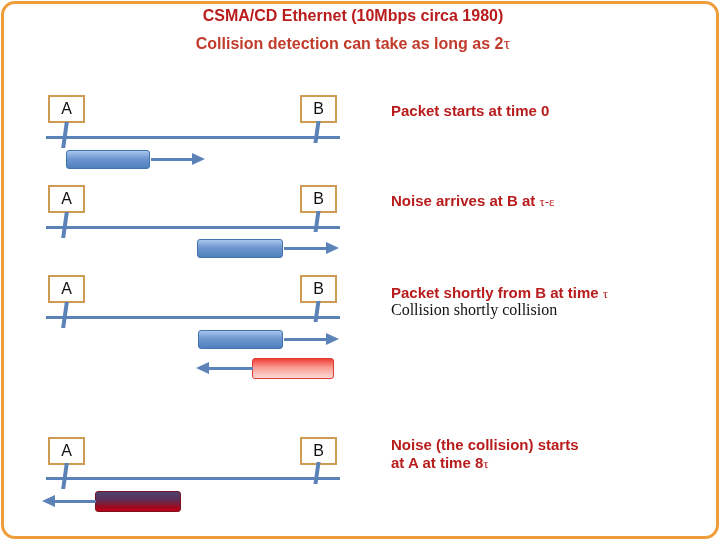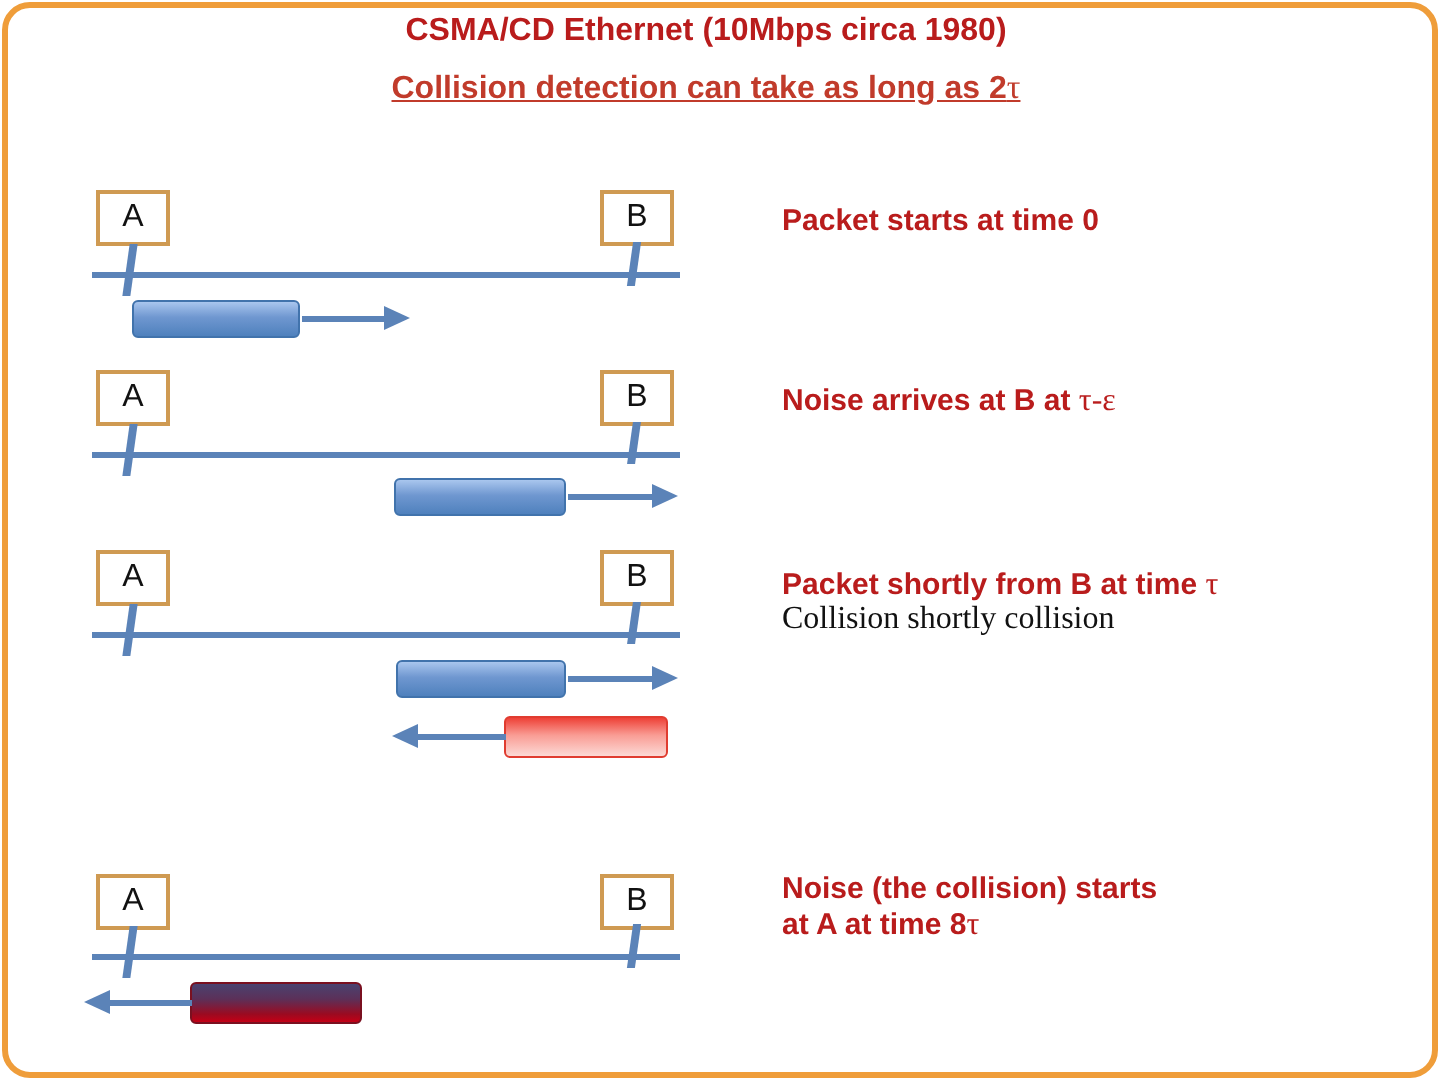--- a/index.html
+++ b/index.html
@@ -6,21 +6,21 @@
   .slide{
     position:relative;width:720px;height:540px;background:#ffffff;overflow:hidden;
     font-family:"Liberation Sans",sans-serif;
   }
   .page-border{
     position:absolute;left:1px;top:1px;right:1px;bottom:1px;
     border:3px solid #ef9d3a;border-radius:14px;pointer-events:none;
   }
   .centered{position:absolute;left:0;width:706px;text-align:center;white-space:nowrap;}
   .title{top:7px;font-size:16px;font-weight:bold;color:#b91c1c;}
-  .subtitle{top:34px;font-size:16px;font-weight:bold;color:#c13b2b;text-decoration:underline;}
+  .subtitle{top:34px;font-size:16px;font-weight:bold;color:#c13b2b;}
   .greek{font-family:"Liberation Serif",serif;font-weight:normal;font-size:17px;}
   .nodebox{
     position:absolute;width:37px;height:28px;box-sizing:border-box;background:#ffffff;
     border:2px solid #cf9a52;display:flex;align-items:center;justify-content:center;
     font-size:16px;color:#111111;
   }
   .wire{position:absolute;left:46px;width:294px;height:3px;background:#5b83b8;}
   .tick{position:absolute;width:4px;background:#5b83b8;transform:skewX(-8deg);}
   .packet{position:absolute;height:19px;box-sizing:border-box;border-radius:3px;}
   .packet.blue{
@@ -40,21 +40,21 @@
     position:absolute;width:0;height:0;
     border-top:6px solid transparent;border-bottom:6px solid transparent;
     border-left:13px solid #5b83b8;
   }
   .arrow-head-left{
     position:absolute;width:0;height:0;
     border-top:6px solid transparent;border-bottom:6px solid transparent;
     border-right:13px solid #5b83b8;
   }
   .caption{position:absolute;font-size:15px;font-weight:bold;color:#b91c1c;white-space:nowrap;}
-  .caption .greek{font-size:16px;font-family:Liberation Serif, serif;}
+  .caption .greek{font-size:13px;font-family:Liberation Serif, serif;}
   .caption-serif{
     position:absolute;font-family:"Liberation Serif",serif;font-size:16px;
     font-weight:normal;color:#111111;white-space:nowrap;
   }
 </style>
 </head>
 <body>
 
 <div class="slide">
   <div class="page-border"></div>

